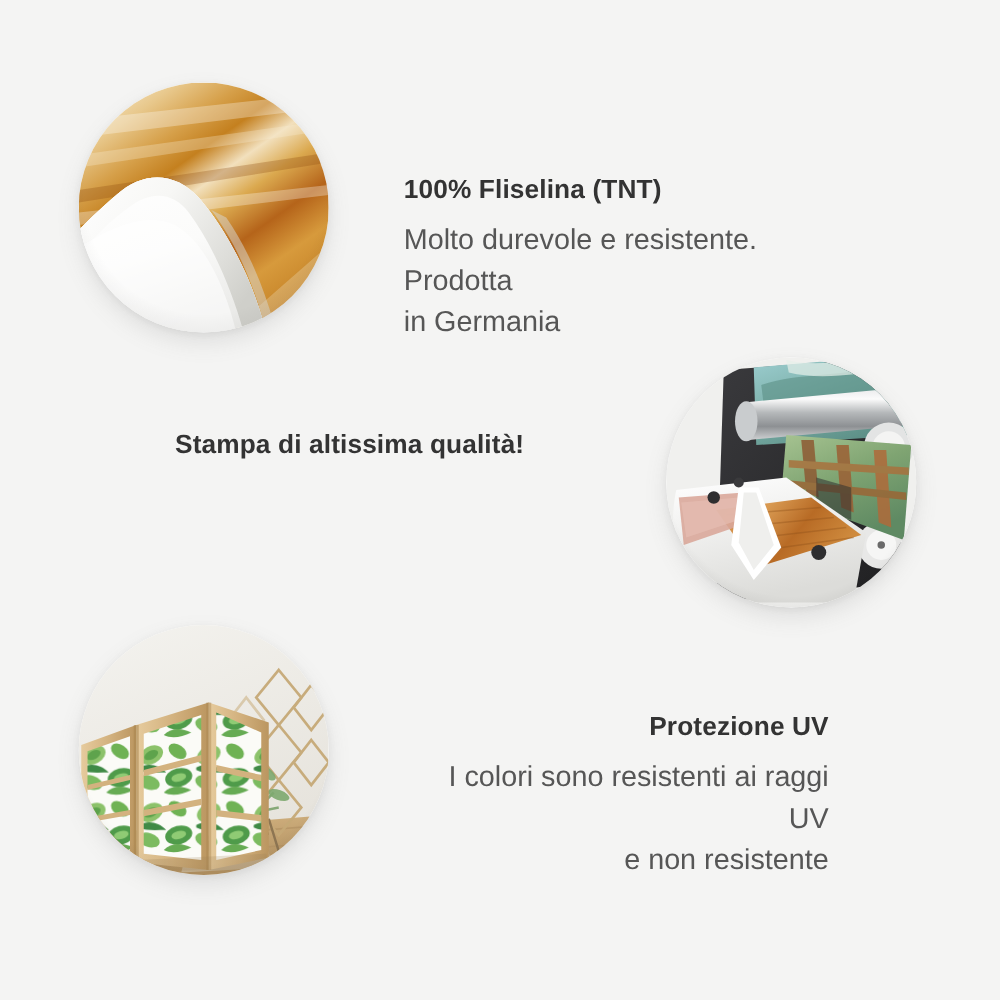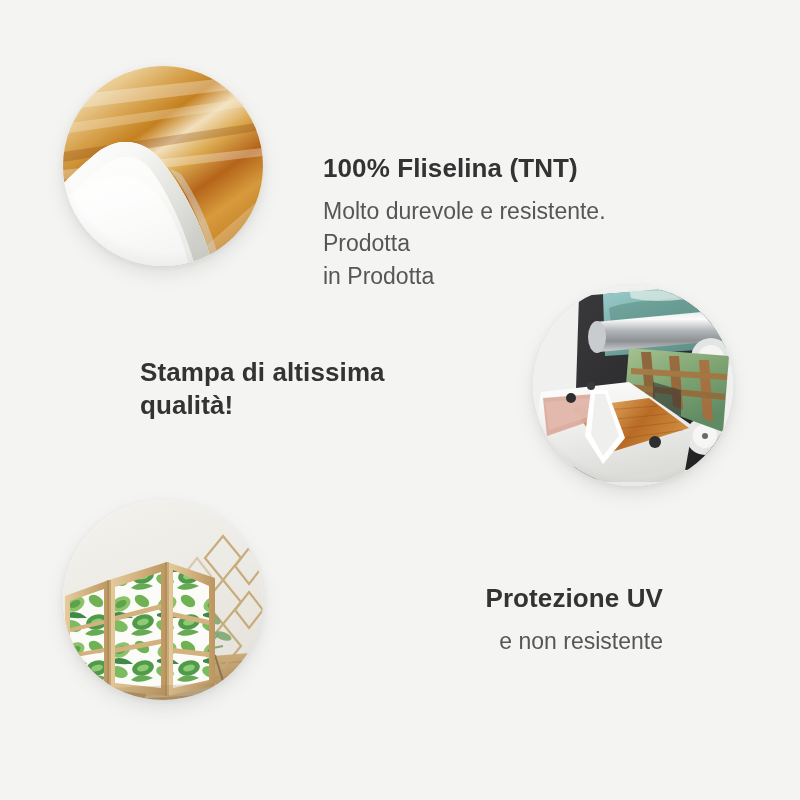--- a/index.html
+++ b/index.html
@@ -34,25 +34,25 @@
   }
   .medallion svg { display: block; width: 200px; height: 200px; }
 
   #medallion-1 { left: 63px;  top: 66px; }
   #medallion-2 { left: 533px; top: 286px; }
   #medallion-3 { left: 63px;  top: 500px; }
 
   
   .feature-text { position: absolute; }
   .feature-title {
-    font-size: 26px;
+    font-size: 21px;
     font-weight: bold;
     color: #333333;
     letter-spacing: 0.1px;
-    margin: 17px 0 10px 0;
+    margin: 4px 0 10px 0;
     line-height: 1.25;
   }
   .feature-desc {
     font-size: 23px;
     font-weight: normal;
     color: #565656;
     line-height: 1.42;
     margin: 0;
   }
   .feature-desc span { display: block; }
@@ -132,21 +132,21 @@
       <path d="M150,200 C142,166 126,128 106,102 L118,108
                C136,134 150,168 158,200 Z" fill="#d8d8d3" opacity="0.5"></path>
       <rect width="200" height="200" fill="url(#g1-vig)"></rect>
     </svg>
   </div>
 
   <div class="feature-text" id="feature-text-1">
     <h2 class="feature-title">100% Fliselina (TNT)</h2>
     <p class="feature-desc">
       <span>Molto durevole e resistente. Prodotta</span>
-      <span>in Prodotta</span>
+      <span>in Germania</span>
     </p>
   </div>
 
   <div class="medallion" id="medallion-2">
     <svg viewBox="0 0 200 200" xmlns="http://www.w3.org/2000/svg">
       <defs>
         <linearGradient id="g2-steel" x1="0" y1="0" x2="0" y2="1">
           <stop offset="0%" stop-color="#e8e9ea"></stop>
           <stop offset="22%" stop-color="#fbfbfb"></stop>
           <stop offset="48%" stop-color="#b5b8ba"></stop>
@@ -340,17 +340,18 @@
       <path d="M4,192 L150,184 L154,196 L2,198 Z" fill="#8f7murk" opacity="0"></path>
       <path d="M6,190 L150,183 L152,196 L4,197 Z" fill="#9a7f55" opacity="0.22"></path>
 
       <rect width="200" height="200" fill="url(#g3-vig)"></rect>
     </svg>
   </div>
 
   <div class="feature-text" id="feature-text-3">
     <h2 class="feature-title">Protezione UV</h2>
     <p class="feature-desc">
+      <span>I colori sono resistenti ai raggi UV</span>
       <span>e non resistente</span>
     </p>
   </div>
 
 </div>
 
 </body></html>

